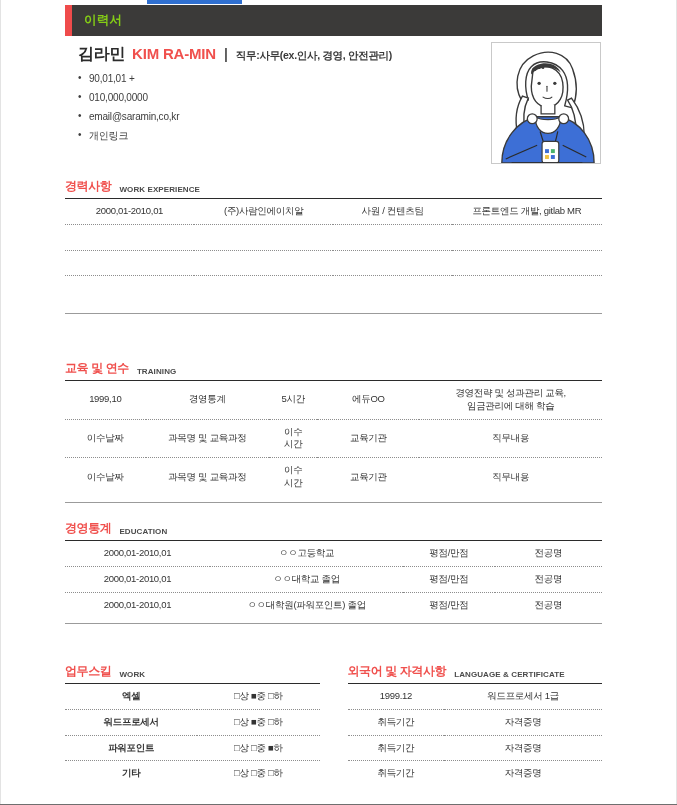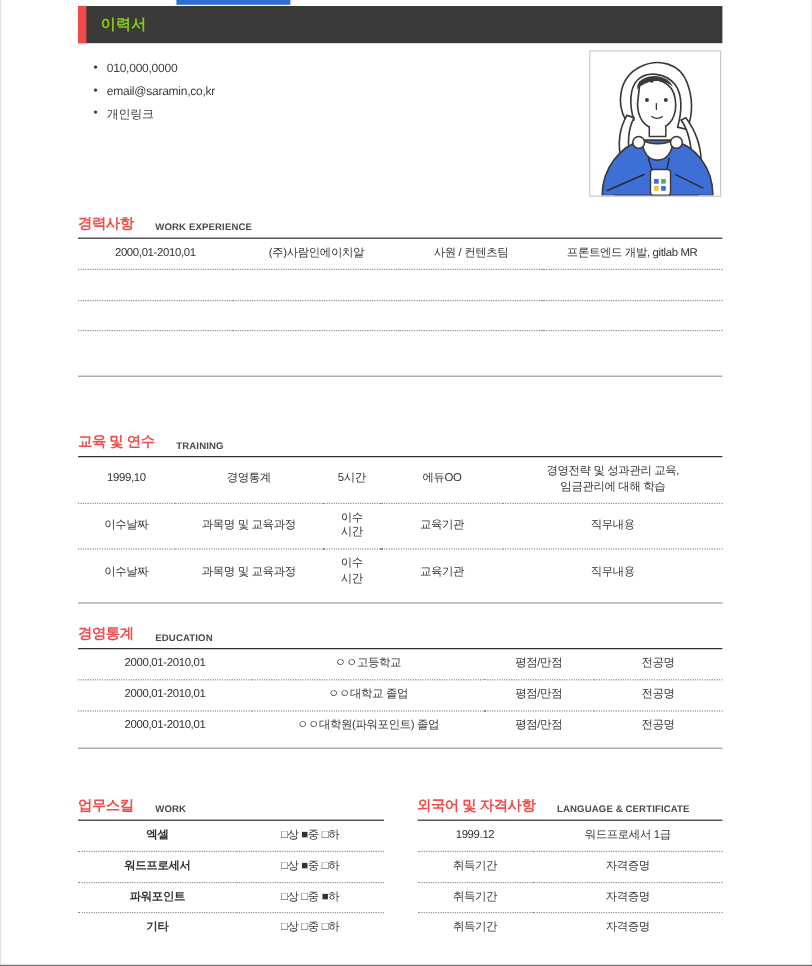--- a/index.html
+++ b/index.html
@@ -53,21 +53,21 @@
   }
   
   .avatar {
     position: absolute; top: 42px; left: 491px;
     width: 110px; height: 122px;
     border: 1px solid #c9c9c9; background: #fff; overflow: hidden;
   }
   .avatar svg { display: block; width: 100%; height: 100%; }
   
   .section { position: absolute; left: 65px; width: 537px; }
-  .sec-head { display: flex; align-items: flex-end; gap: 18px; margin-bottom: 3px; }
+  .sec-head { display: flex; align-items: flex-end; gap: 8px; margin-bottom: 3px; }
   .sec-ko { font-size: 12px; font-weight: bold; color: #f0504d; letter-spacing: -.4px; }
   .sec-en { font-size: 8px; font-weight: bold; color: #4a4a4a; letter-spacing: .1px; padding-bottom: 1px; }
   .rule-top { border-top: 1.6px solid #2b2b2b; }
   .rule-bottom { border-top: 1.4px solid #9b9b9b; }
   table.grid { width: 100%; border-collapse: collapse; table-layout: fixed; }
   table.grid td {
     font-size: 9.5px; color: #333; text-align: center; vertical-align: middle;
     padding: 6px 2px; letter-spacing: -.3px; line-height: 1.35;
   }
   table.grid tr.dotted td { border-bottom: 1px dotted #8d8d8d; }
@@ -91,21 +91,28 @@
   <div class="top-blue-bar"></div>
   <div class="page-side-border" style="left:0"></div>
   <div class="page-side-border" style="left:676px"></div>
 
   <div class="doc-header">
     <div class="accent"></div>
     <div class="title">이력서</div>
   </div>
 
   <div class="profile">
+    <div class="name-line">
+      <span class="name-ko">김라민</span>
+      <span class="name-en">KIM RA-MIN</span>
+      <span class="name-div">|</span>
+      <span class="name-role">직무:사무(ex.인사, 경영, 안전관리)</span>
+    </div>
     <ul class="bullets">
+      <li>90,01,01 +</li>
       <li>010,000,0000</li>
       <li>email@saramin,co,kr</li>
       <li>개인링크</li>
     </ul>
   </div>
 
   <div class="avatar">
     <svg viewBox="0 0 110 122" xmlns="http://www.w3.org/2000/svg">
       <rect x="0" y="0" width="110" height="122" fill="#ffffff"></rect>
 

